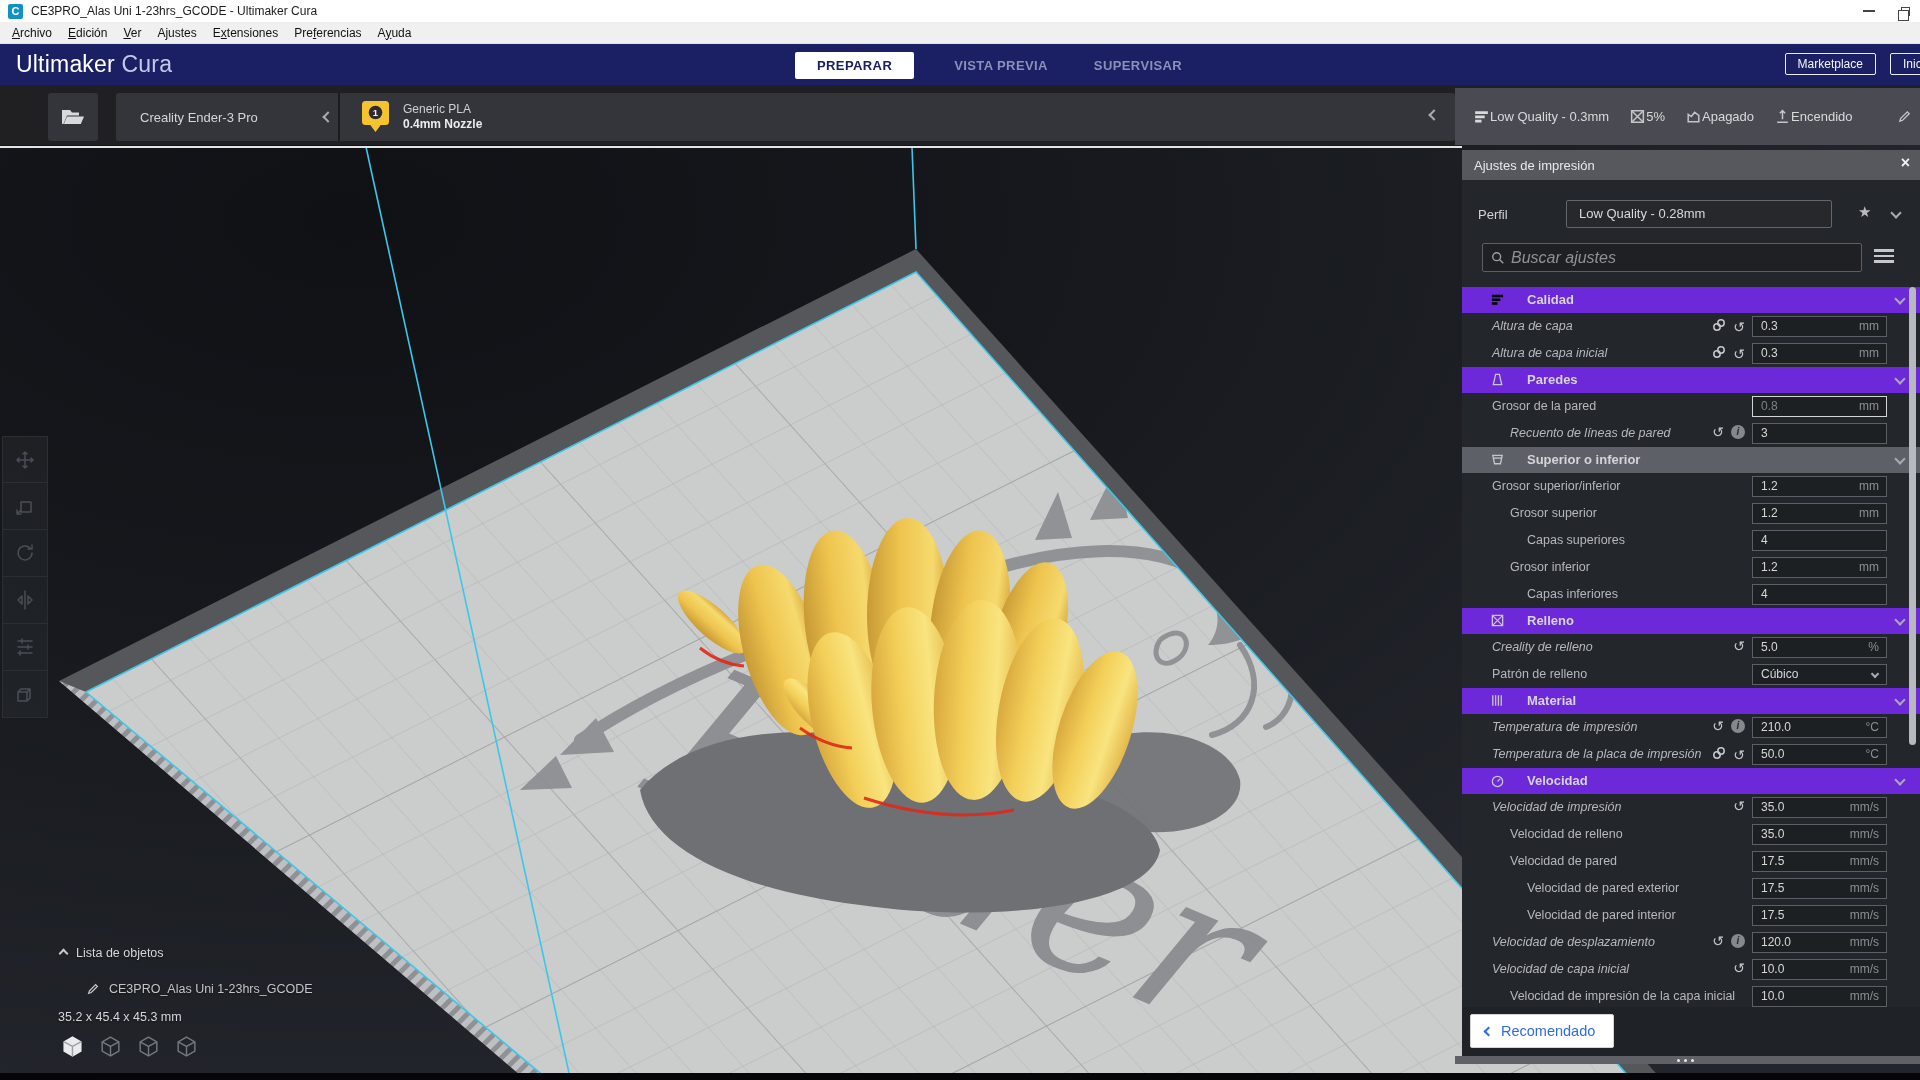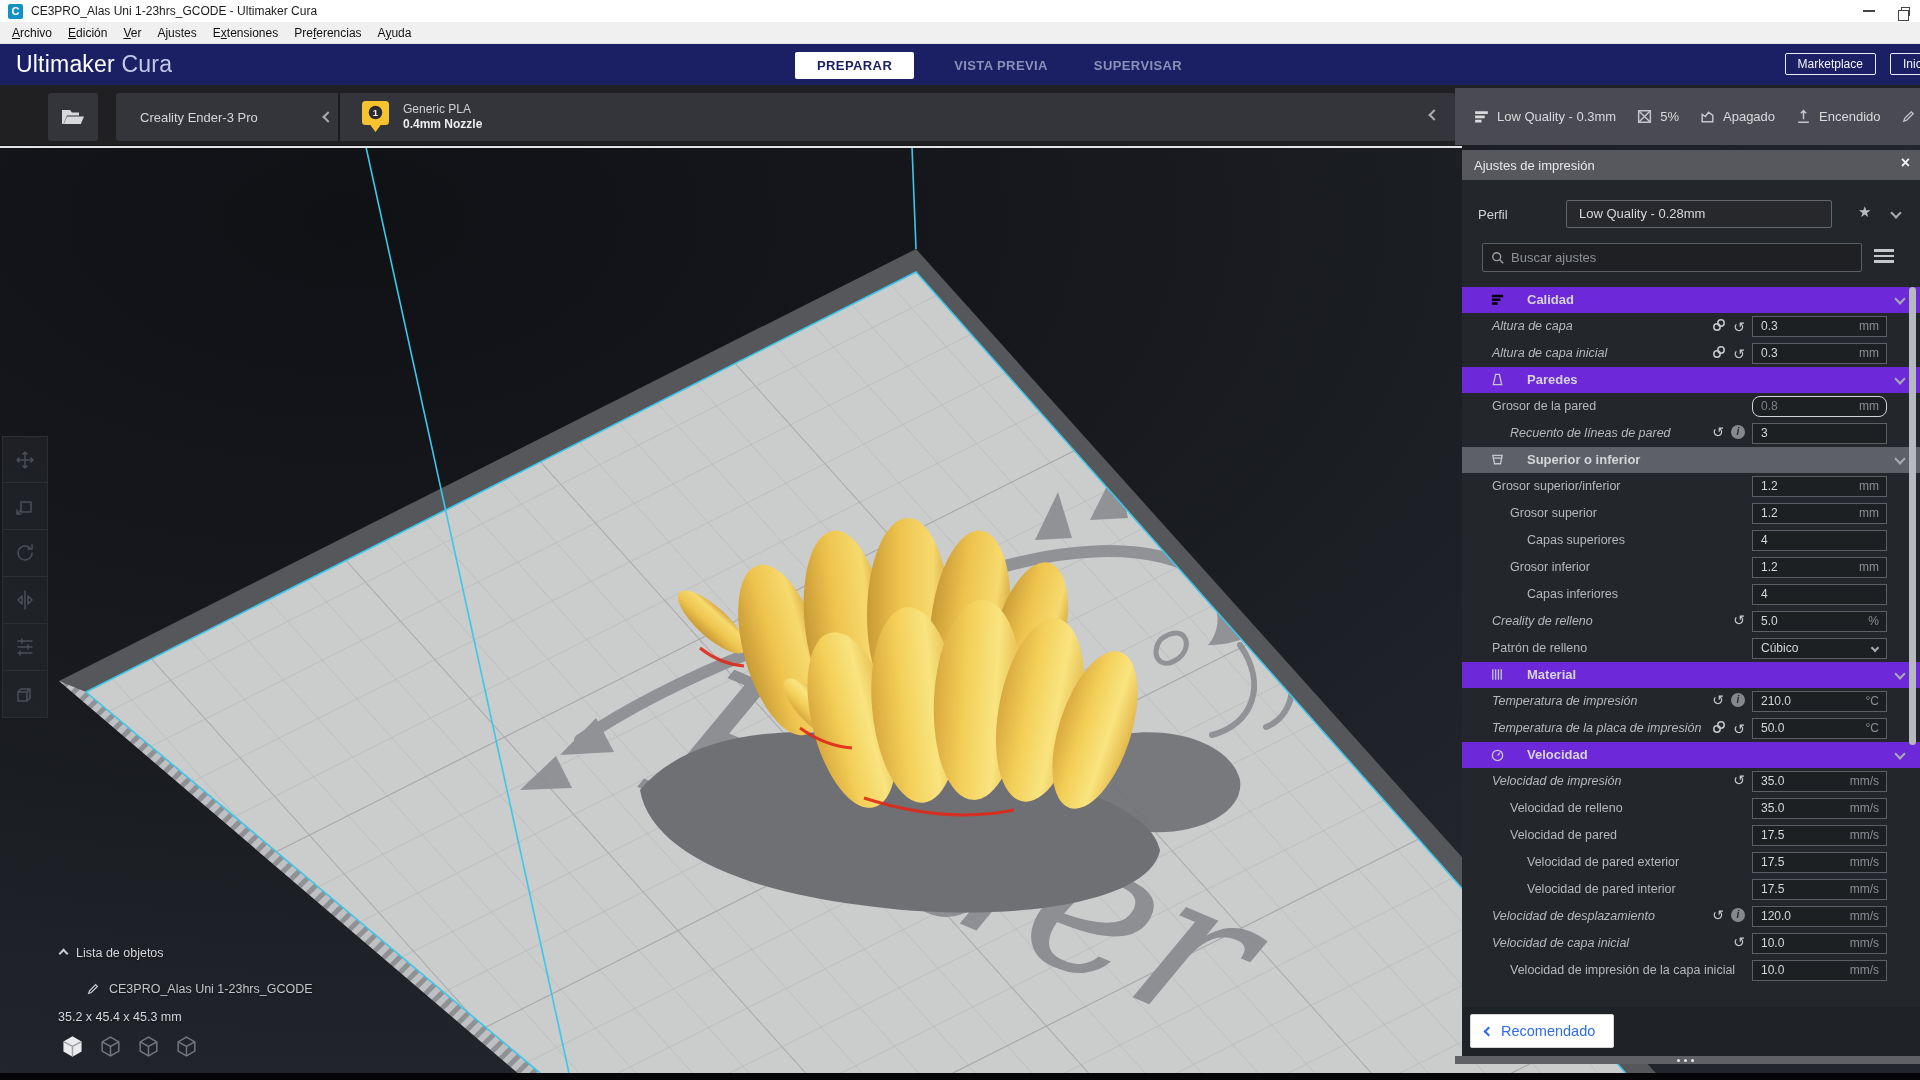--- a/index.html
+++ b/index.html
@@ -45,21 +45,21 @@
   .mat-name { font-size:12px; color:#cfd0d4; }
   .mat-nozzle { font-size:12px; font-weight:700; color:#ececee; }
   .collapse-chev { position:absolute; left:1430px; top:26px; }
 
   .chev { display:inline-block; width:8px; height:8px; border-right:2px solid #a9abb0; border-bottom:2px solid #a9abb0; }
   .chev.left { transform:rotate(135deg); }
   .chev.down { transform:rotate(45deg); }
   .chev.up { transform:rotate(-135deg); }
 
   .summarybar { position:absolute; left:1455px; top:3px; width:465px; height:57px; background:#4a4b52; display:flex; align-items:center; padding-left:18px; gap:20px; cursor:pointer; }
-  .sum-item { display:flex; align-items:center; gap:7px; font-size:13px; color:#d8d9db; white-space:nowrap; }
+  .sum-item { display:flex; align-items:center; font-size:13px; color:#d8d9db; white-space:nowrap; }
   .sum-item .ic svg { width:17px; height:17px; }
   .sum-pencil { margin-left:auto; margin-right:8px; }
   .ic { display:inline-flex; align-items:center; }
   .ic svg { width:15px; height:15px; stroke:#c4c6c9; fill:none; stroke-width:1.4; }
 
   
   .viewport { position:absolute; left:0; top:145px; width:1920px; height:935px;
     background:radial-gradient(1600px 900px at 18% 8%, #0f1115 0%, #16181d 45%, #22252b 100%); }
   .scene { position:absolute; left:0; top:0; }
 
@@ -81,42 +81,42 @@
   .panel-head { position:absolute; left:0; top:0; width:458px; height:30px; background:#56585e; display:flex; align-items:center; }
   .panel-head .ptitle { margin-left:12px; font-size:13px; color:#e9e9eb; }
   .panel-close { position:absolute; right:10px; top:4px; font-size:16px; font-weight:bold; color:#f2f2f4; cursor:pointer; }
   .profile-row { position:absolute; left:0; top:50px; width:458px; height:30px; }
   .profile-label { position:absolute; left:16px; top:7px; font-size:13px; color:#d2d3d6; }
   .profile-dd { position:absolute; left:104px; top:0; width:266px; height:28px; background:#26282c; border:1px solid #63666c; border-radius:2px; font-size:13px; color:#d8d9db; line-height:26px; padding-left:12px; cursor:pointer; }
   .profile-star { position:absolute; left:396px; top:3px; color:#b9bbbf; font-size:15px; cursor:pointer; }
   .profile-chev { position:absolute; left:430px; top:9px; cursor:pointer; }
   .search-row { position:absolute; left:20px; top:93px; width:380px; height:29px; background:#1e2024; border:1px solid #5b5e64; border-radius:2px; display:flex; align-items:center; }
   .search-row svg { width:14px; height:14px; margin:0 6px 0 8px; stroke:#9b9ea3; fill:none; stroke-width:1.6; }
-  .search-input { flex:1; background:transparent; border:none; outline:none; font-size:13px; color:#84cc16; font-family:"Liberation Sans",sans-serif; }
+  .search-input { flex:1; background:transparent; border:none; outline:none; font-style:italic; font-size:16px; color:#84cc16; font-family:"Liberation Sans",sans-serif; }
   .search-input::placeholder { color:#8e9196; }
   .hamburger { position:absolute; left:412px; top:99px; width:20px; cursor:pointer; }
   .hamburger div { height:2.5px; background:#c6c8cb; margin-bottom:3px; }
 
   .slist { position:absolute; left:0; top:137px; width:458px; }
   .shead { position:relative; height:26px; background:#6d28d9; cursor:pointer; }
   .shead.hl { background:#5d6066; }
   .shead .ic { position:absolute; left:28px; top:5px; }
   .shead .stitle { position:absolute; left:65px; top:5px; font-size:13px; font-weight:700; color:#d4d5d8; }
   .shead .chev { position:absolute; right:16px; top:8px; }
   .srow { position:relative; height:27px; }
   .slabel { position:absolute; top:6px; font-size:12.5px; color:#b6b8bb; white-space:nowrap; }
   .slabel.it { font-style:italic; }
   .ind0 { left:30px; } .ind1 { left:48px; } .ind2 { left:65px; }
   .sicons { position:absolute; right:175px; top:5px; display:flex; gap:7px; align-items:center; }
   .sicons .rv { color:#c6c8cb; font-size:14px; line-height:14px; }
   .sicons svg { width:14px; height:14px; stroke:#c6c8cb; fill:none; stroke-width:1.5; }
   .inf { width:14px; height:14px; border-radius:50%; background:#85888d; color:#26282c; font-size:10px; font-weight:700; text-align:center; line-height:14px; font-style:italic; }
   .sval { position:absolute; left:290px; top:3px; width:135px; height:21px; background:#1d2023; border:1px solid #5c5f65; font-size:12px; color:#d6d7d9; line-height:19px; padding-left:8px; cursor:text; }
   .sval .unit { position:absolute; right:7px; top:0; color:#8b8e93; }
-  .sval.focused { border-color:#d2d4d7;border-radius:8px; }
+  .sval.focused { border-color:#d2d4d7; }
   .sval.dim { color:#7e8186; }
   .sval .chev { position:absolute; right:8px; top:6px; width:6px; height:6px; }
   .scrollbar { position:absolute; right:4px; top:137px; width:7px; height:458px; background:#b6b9bd; border-radius:4px; cursor:grab; }
 
   .panel-bottom { position:absolute; left:1462px; top:1007px; width:458px; height:49px; background:#1f2226; }
   .recommended-btn { position:absolute; left:8px; top:7px; height:34px; background:#fff; border:1px solid #d5d5d5; border-radius:2px; display:flex; align-items:center; gap:9px; padding:0 18px 0 14px; font-size:14.5px; color:var(--link-blue,#2e6be5); cursor:pointer; }
   .recommended-btn .chev { border-color:var(--link-blue,#2e6be5); width:7px; height:7px; }
   .handlebar { position:absolute; left:1455px; top:1056px; width:465px; height:8px; background:#5f6166; cursor:grab; }
   .handlebar .dots { position:absolute; left:222px; top:2.5px; display:flex; gap:4px; }
   .handlebar .dots i { width:3px; height:3px; border-radius:50%; background:#e8e8ea; }
@@ -485,20 +485,30 @@
           <div class="sval"><span>4</span></div>
         </div>
         <div class="srow">
           <span class="slabel ind1">Grosor inferior</span>
           <div class="sval"><span>1.2</span><span class="unit">mm</span></div>
         </div>
         <div class="srow">
           <span class="slabel ind2">Capas inferiores</span>
           <div class="sval"><span>4</span></div>
         </div>
+        <div class="shead">
+          <span class="ic">
+            <svg viewBox="0 0 16 16">
+              <path d="M2.5 2.5h11v11h-11z"></path>
+              <path d="M2.5 2.5l11 11M13.5 2.5l-11 11"></path>
+            </svg>
+          </span>
+          <span class="stitle">Relleno</span>
+          <span class="chev down"></span>
+        </div>
         <div class="srow">
           <span class="slabel ind0 it">Creality de relleno</span>
           <span class="sicons">
             <span class="rv">↺</span>
           </span>
           <div class="sval"><span>5.0</span><span class="unit">%</span></div>
         </div>
         <div class="srow">
           <span class="slabel ind0">Patrón de relleno</span>
           <div class="sval"><span>Cúbico</span><span class="chev down"></span></div>

